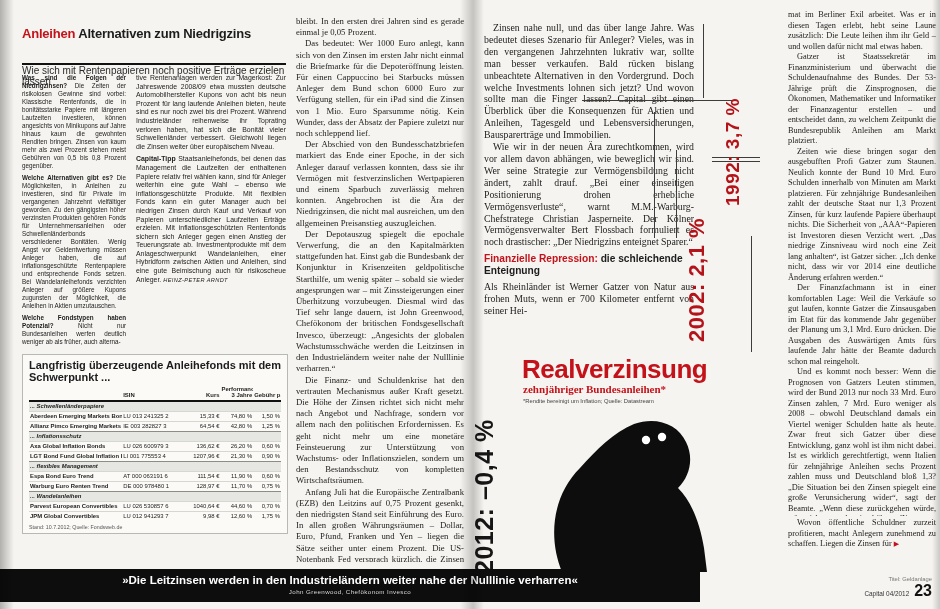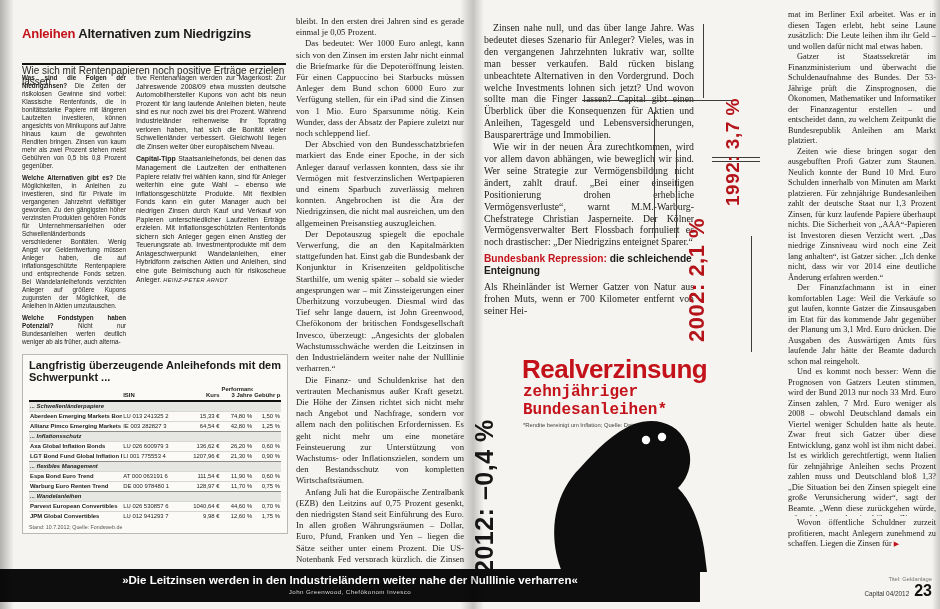--- a/index.html
+++ b/index.html
@@ -53,21 +53,21 @@
 
   
   .vlabel{font-family:"Liberation Sans",sans-serif;font-weight:bold;writing-mode:vertical-rl;transform:rotate(180deg);letter-spacing:.5px;color:#b5131a;white-space:nowrap;}
   #label-1992{left:722px;top:30px;height:176px;width:26px;font-size:19px;}
   #label-2002{left:684px;top:146px;height:196px;width:30px;font-size:22px;}
   #label-2012{left:470px;top:402px;height:172px;width:34px;font-size:25px;color:#161616;}
   .hline{background:#3c3c3c;height:1px;}
   .vline{background:#3c3c3c;width:1px;}
   #rv-block{left:522px;top:356px;width:190px;}
   #rv-title{font-family:"Liberation Sans",sans-serif;font-weight:bold;font-size:26px;letter-spacing:-.5px;color:#c4121a;line-height:26px;margin:0;}
-  #rv-sub{font-family:Liberation Mono, monospace;font-weight:bold;font-size:16px;color:#c4121a;margin:1px 0 0 1px;}
+  #rv-sub{font-family:Liberation Serif, serif;font-weight:bold;font-size:11px;color:#c4121a;margin:1px 0 0 1px;}
   #rv-note{font-family:"Liberation Sans",sans-serif;font-size:5.8px;color:#444;margin:3px 0 0 1px;}
 
   
   #quote-bar{left:0;top:569px;width:700px;height:33px;background:#0d0d0d;color:#fff;text-align:center;z-index:4;}
   #quote-text{font-family:"Liberation Sans",sans-serif;font-weight:bold;font-size:11.5px;margin-top:5px;}
   #quote-attr{font-family:"Liberation Sans",sans-serif;font-size:6.2px;color:#d6d6d6;margin-top:2px;letter-spacing:.4px;}
 
   
   #footer-right{left:700px;top:576px;width:232px;text-align:right;font-family:"Liberation Sans",sans-serif;}
   #footer-label{font-size:5.8px;color:#777;}
@@ -197,21 +197,21 @@
     <p>Das bedeutet: Wer 1000 Euro anlegt, kann sich von den Zinsen im ersten Jahr nicht einmal die Briefmarke für die Depoteröffnung leisten. Für einen Cappuccino bei Starbucks müssen Anleger dem Bund schon 6000 Euro zur Verfügung stellen, für ein iPad sind die Zinsen von 1 Mio. Euro Sparsumme nötig. Kein Wunder, dass der Absatz der Papiere zuletzt nur noch schleppend lief.</p>
     <p>Der Abschied von den Bundesschatzbriefen markiert das Ende einer Epoche, in der sich Anleger darauf verlassen konnten, dass sie ihr Vermögen mit festverzinslichen Wertpapieren und einem Sparbuch zuverlässig mehren konnten. Angebrochen ist die Ära der Niedrigzinsen, die nicht mal ausreichen, um den allgemeinen Preisanstieg auszugleichen.</p>
     <p>Der Depotauszug spiegelt die epochale Verwerfung, die an den Kapitalmärkten stattgefunden hat. Einst gab die Bundesbank der Konjunktur in Krisenzeiten geldpolitische Starthilfe, um wenig später – sobald sie wieder angesprungen war – mit Zinssteigerungen einer Überhitzung vorzubeugen. Diesmal wird das Tief sehr lange dauern, ist John Greenwood, Chefökonom der britischen Fondsgesellschaft Invesco, überzeugt: „Angesichts der globalen Wachstumsschwäche werden die Leitzinsen in den Industrieländern weiter nahe der Nulllinie verharren.“</p>
     <p>Die Finanz- und Schuldenkrise hat den vertrauten Mechanismus außer Kraft gesetzt. Die Höhe der Zinsen richtet sich nicht mehr nach Angebot und Nachfrage, sondern vor allem nach den politischen Erfordernissen. Es geht nicht mehr um eine monetäre Feinsteuerung zur Unterstützung von Wachstums- oder Inflationszielen, sondern um den Bestandsschutz von kompletten Wirtschaftsräumen.</p>
     <p>Anfang Juli hat die Europäische Zentralbank (EZB) den Leitzins auf 0,75 Prozent gesenkt, den niedrigsten Stand seit Einführung des Euro. In allen großen Währungsräumen – Dollar, Euro, Pfund, Franken und Yen – liegen die Sätze seither unter einem Prozent. Die US-Notenbank Fed versprach kürzlich, die Zinsen bis Ende 2014 niedrig zu halten. Kaum ein Öko-</p>
   </div>
 
   <div class="abs serifcol" id="col-center">
     <p>Zinsen nahe null, und das über lange Jahre. Was bedeutet dieses Szenario für Anleger? Vieles, was in den vergangenen Jahrzehnten lukrativ war, sollte man besser verkaufen. Bald rücken bislang unbeachtete Alternativen in den Vordergrund. Doch welche Investments lohnen sich jetzt? Und wovon sollte man die Finger lassen? Capital gibt einen Überblick über die Konsequenzen für Aktien und Anleihen, Tagesgeld und Lebensversicherungen, Bausparerträge und Immobilien.</p>
     <p>Wie wir in der neuen Ära zurechtkommen, wird vor allem davon abhängen, wie beweglich wir sind. Wer seine Strategie zur Vermögensbildung nicht ändert, zahlt drauf. „Bei einer einseitigen Positionierung drohen erhebliche Vermögensverluste“, warnt M.M.-Warburg-Chefstratege Christian Jasperneite. Der Kölner Vermögensverwalter Bert Flossbach formuliert es noch drastischer: „Der Niedrigzins enteignet Sparer.“</p>
-    <p class="subhead"><span class="kicker">Bundesbank Repression:</span><span> die schleichende Enteignung</span></p>
+    <p class="subhead"><span class="kicker">Finanzielle Repression:</span><span> die schleichende Enteignung</span></p>
     <p class="ni">Als Rheinländer ist Werner Gatzer von Natur aus frohen Muts, wenn er 700 Kilometer entfernt von seiner Hei-</p>
   </div>
 
   <div class="abs vline" style="left:703px;top:24px;height:74px;"></div>
   <div class="abs hline" style="left:582px;top:100px;width:156px;"></div>
   <div class="abs hline" style="left:712px;top:157px;width:48px;"></div>
   <div class="abs hline" style="left:712px;top:161px;width:48px;"></div>
   <div class="abs vline" style="left:654px;top:112px;height:126px;"></div>
   <div class="abs vline" style="left:676px;top:150px;height:88px;"></div>
   <div class="abs vline" style="left:751px;top:236px;height:116px;"></div>

